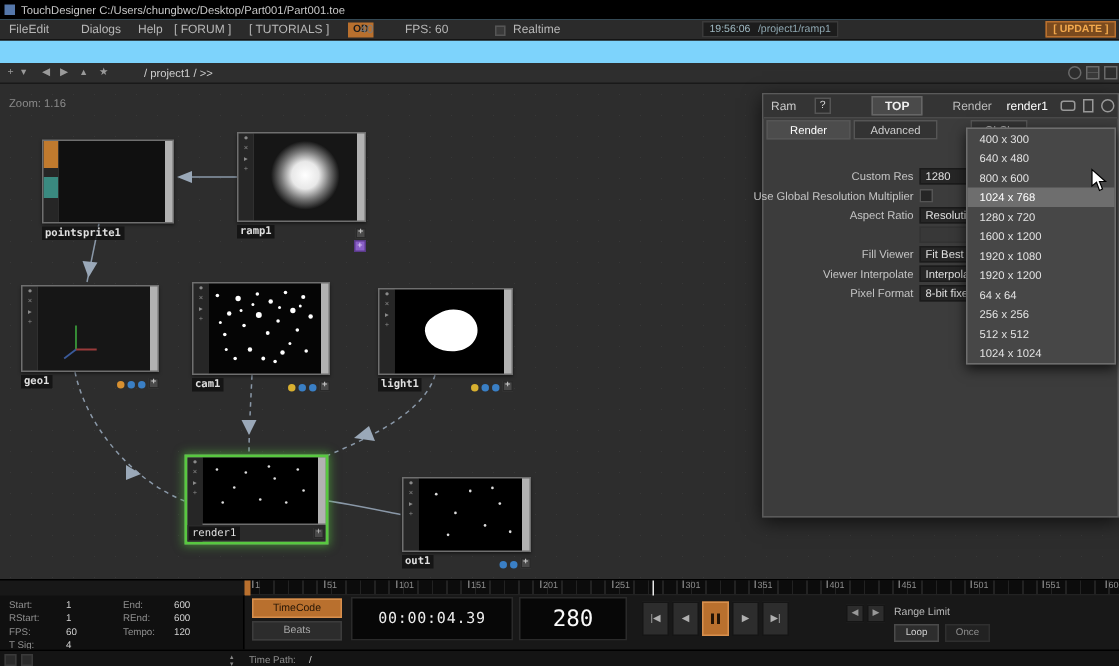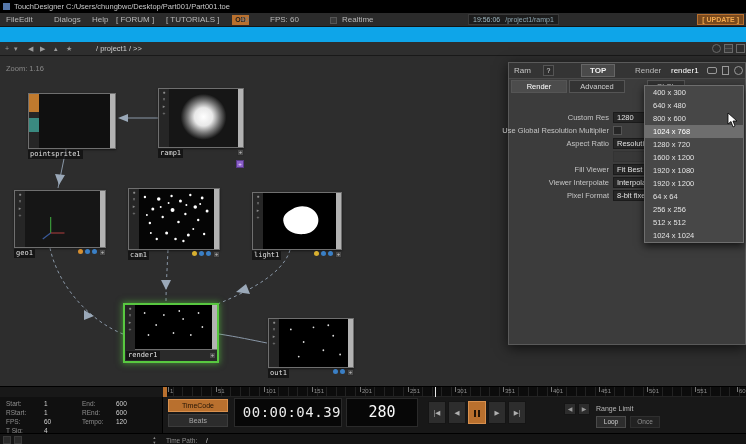--- a/index.html
+++ b/index.html
@@ -1,18 +1,18 @@
 <!DOCTYPE html>
 <html><head>
 <meta charset="utf-8">
 <style>
   * { margin:0; padding:0; box-sizing:border-box; }
   html,body { background:#333; }
   .screen { position:relative; width:746px; height:444px; overflow:hidden;
-            background:#0ea5e9; font-family:"Liberation Sans",sans-serif; }
+            background:#7dd3fc; font-family:"Liberation Sans",sans-serif; }
 
   
   .titlebar { position:absolute; left:0; top:0; width:746px; height:13px;
               background:#000; color:#c8c8c8; font-size:7.5px; line-height:13px; }
   .app-logo { position:absolute; left:3px; top:3px; width:7px; height:7px; background:#5577aa; }
   .title-text { position:absolute; left:14px; top:0; white-space:nowrap; }
 
   
   .menubar { position:absolute; left:0; top:13px; width:746px; height:14px;
              background:#2b2b2b; border-bottom:1px solid #141414; font-size:8px; color:#b8b8b8; }
@@ -63,21 +63,21 @@
   .nflags { position:absolute; left:1px; top:1px; bottom:1px; width:10px; background:#262626;
             color:#8a8a8a; font-size:5px; line-height:7px; text-align:center; overflow:hidden; }
   .node.selected .nflags { left:0; top:0; bottom:0; }
   .fblock { width:10px; }
   .nview { position:absolute; left:11px; top:1px; right:6px; bottom:1px; background:#0a0a0a; overflow:hidden; }
   .node.selected .nview { left:10px; top:0; right:5px; bottom:12px; }
   .nscroll { position:absolute; right:1px; top:1px; bottom:1px; width:5px; background:#b2b2b2; }
   .node.selected .nscroll { right:0; top:0; bottom:12px; width:5px; }
   .ramp-view { background:radial-gradient(circle 26px at 50% 48%, #ffffff 0%, #e8e8e8 35%, #777 62%, #161616 88%); }
 
-  .nlabelrow { position:absolute; height:10px; display:flex; align-items:flex-start; font-size:7px; }
+  .nlabelrow { position:absolute; height:10px; display:flex; align-items:flex-end; font-size:7px;font-weight:bold; }
   .nlabel { font-family:"DejaVu Sans Mono",monospace; color:#e0e0e0; background:rgba(18,18,18,.85);
             padding:0 2px; line-height:9px; white-space:nowrap; }
   .spacer { flex:1; }
   .dot { width:5px; height:5px; border-radius:50%; margin-left:2px; }
   .dot.orange { background:#d89030; } .dot.yellow { background:#d8b030; } .dot.blue { background:#3a7fc5; }
   .plusbox { width:7px; height:7px; margin-left:2px; background:#4a4a4a; border:1px solid #2a2a2a;
              color:#c8c8c8; font-size:6px; line-height:5px; text-align:center; }
   .purplebox { position:absolute; width:8px; height:8px; background:#8a5fc8; border:1px solid #5a3a8a;
                color:#f0e8ff; font-size:6px; line-height:6px; text-align:center; }
   .inner-labelrow { position:absolute; left:0; right:0; bottom:0; height:11px; background:#2a2a2a;
@@ -133,21 +133,21 @@
   .tl-info { position:absolute; left:0; top:10px; width:163px; height:36px; background:#101010;
              border-right:1px solid #000; }
   .inf { position:absolute; white-space:nowrap; color:#8f8f8f; }
   .inf b { font-weight:normal; color:#d2d2d2; }
   .tcbtn { position:absolute; left:168px; top:12px; width:60px; height:13px; background:#b9702e;
            border:1px solid #d8904e; color:#241405; line-height:11px; text-align:center; font-size:7px; }
   .beatsbtn { position:absolute; left:168px; top:27px; width:60px; height:13px; background:#2c2c2c;
               border:1px solid #3c3c3c; color:#a8a8a8; line-height:11px; text-align:center; font-size:7px; }
   .timedisp { position:absolute; left:234px; top:11px; width:108px; height:29px; background:#070707;
               border:1px solid #2a2a2a; color:#ececec; font-family:"DejaVu Sans Mono",monospace;
-              font-size:14px; line-height:27px; text-align:right; letter-spacing:0.5px; }
+              font-size:10px; line-height:27px; text-align:center; letter-spacing:0.5px; }
   .framedisp { position:absolute; left:346px; top:11px; width:72px; height:29px; background:#070707;
                border:1px solid #2a2a2a; color:#fafafa; font-family:"DejaVu Sans Mono",monospace;
                font-size:15px; line-height:27px; text-align:center; }
   .tbtn { position:absolute; top:14px; width:18px; height:23px; background:#2d2d2d;
           border:1px solid #151515; color:#b0b0b0; font-size:6.5px; text-align:center; line-height:21px; }
   .tbtn.active { background:#b9702e; border-color:#d8904e; color:#241405; }
   .pb { display:inline-block; width:2px; height:7px; background:#241405; margin:0 1px; vertical-align:middle; }
   .rl-icon { position:absolute; top:16px; width:12px; height:12px; background:#2d2d2d;
              border:1px solid #151515; color:#999; font-size:6px; line-height:10px; text-align:center; }
   .rl-label { position:absolute; left:596px; top:18px; font-size:7px; color:#b8b8b8; }

